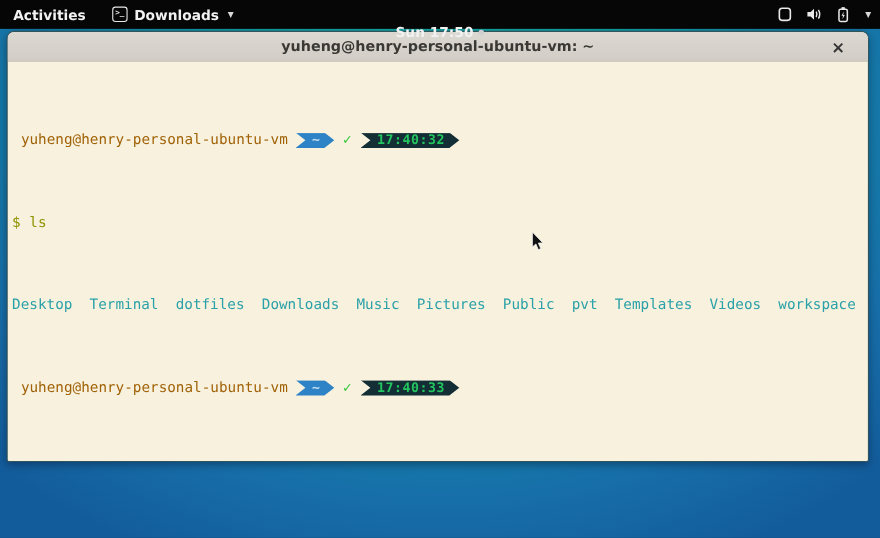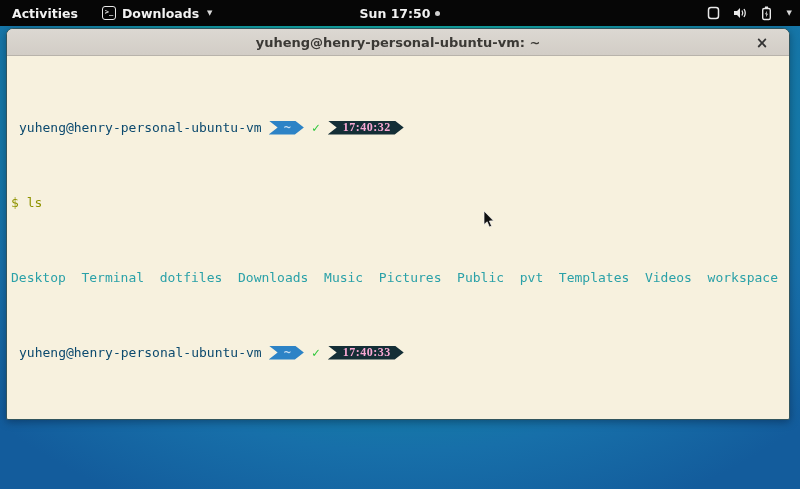--- a/index.html
+++ b/index.html
@@ -21,21 +21,21 @@
   }
   .tb-activities { padding:0 14px 0 12px; height:100%; display:flex; align-items:center; cursor:default; }
   .tb-appmenu { display:flex; align-items:center; gap:6px; padding:0 10px; height:100%; }
   .term-glyph {
     width:14px; height:14px; border:1px solid #e8e8e8; border-radius:3px;
     font-family:"DejaVu Sans Mono", monospace; font-size:7px; line-height:11px;
     text-align:center; color:#e8e8e8; font-weight:bold;
   }
   .tb-caret { font-size:7px; color:#d8d8d8; margin-left:2px; }
   .tb-clock {
-    position:absolute; left:0; right:0; top:0; height:26px;
+    position:absolute; left:0; right:0; top:16px; height:26px;
     display:flex; align-items:center; justify-content:center; gap:5px; pointer-events:none;
   }
   .tb-clock > * { pointer-events:auto; }
   .notif-dot { width:5px; height:5px; border-radius:50%; background:#cfcfcf; }
   .tb-status { position:absolute; right:8px; top:0; height:26px; display:flex; align-items:center; gap:13px; }
   .tb-status svg { display:block; }
 
   
   .window {
     position:absolute; left:6px; top:28px; width:784px; height:392px;
@@ -55,28 +55,28 @@
     color:#333; font-size:15px; font-weight:bold; cursor:default;
   }
 
   
   .term {
     position:absolute; left:0; top:28px; right:0; bottom:0;
     padding:3px 4px; font-family:"DejaVu Sans Mono", monospace;
     font-size:13px; line-height:15px; color:#4b4a44; white-space:pre;
   }
   .tline { height:15px; display:flex; align-items:center; white-space:pre; }
-  .prompt-user { color:#0c4a6e; padding-left:8px; }
+  .prompt-user { color:#a16207; padding-left:8px; }
   .pl-seg {
     display:inline-flex; align-items:center; height:14px;
     padding:0 13px 0 15px; font-weight:bold; font-size:12px;
     clip-path: polygon(0 0, calc(100% - 9px) 0, 100% 50%, calc(100% - 9px) 100%, 0 100%, 9px 50%);
   }
   .pl-blue { background:#2d83c6; color:#c7def2; margin-left:7px; }
-  .pl-dark { background:#142e36; color:#f9a8d4; margin-left:8px; letter-spacing:0.5px;font-family:Liberation Serif, serif; }
+  .pl-dark { background:#142e36; color:#22c55e; margin-left:8px; letter-spacing:0.5px; }
   .check { color:#2fc73b; font-weight:bold; margin-left:8px; }
   .olive { color:#8f9300; }
   .dirs { color:#2aa1a8; }
 
   
   .pointer { position:absolute; left:483px; top:211px; z-index:60; }
 </style>
 </head>
 <body>
 

